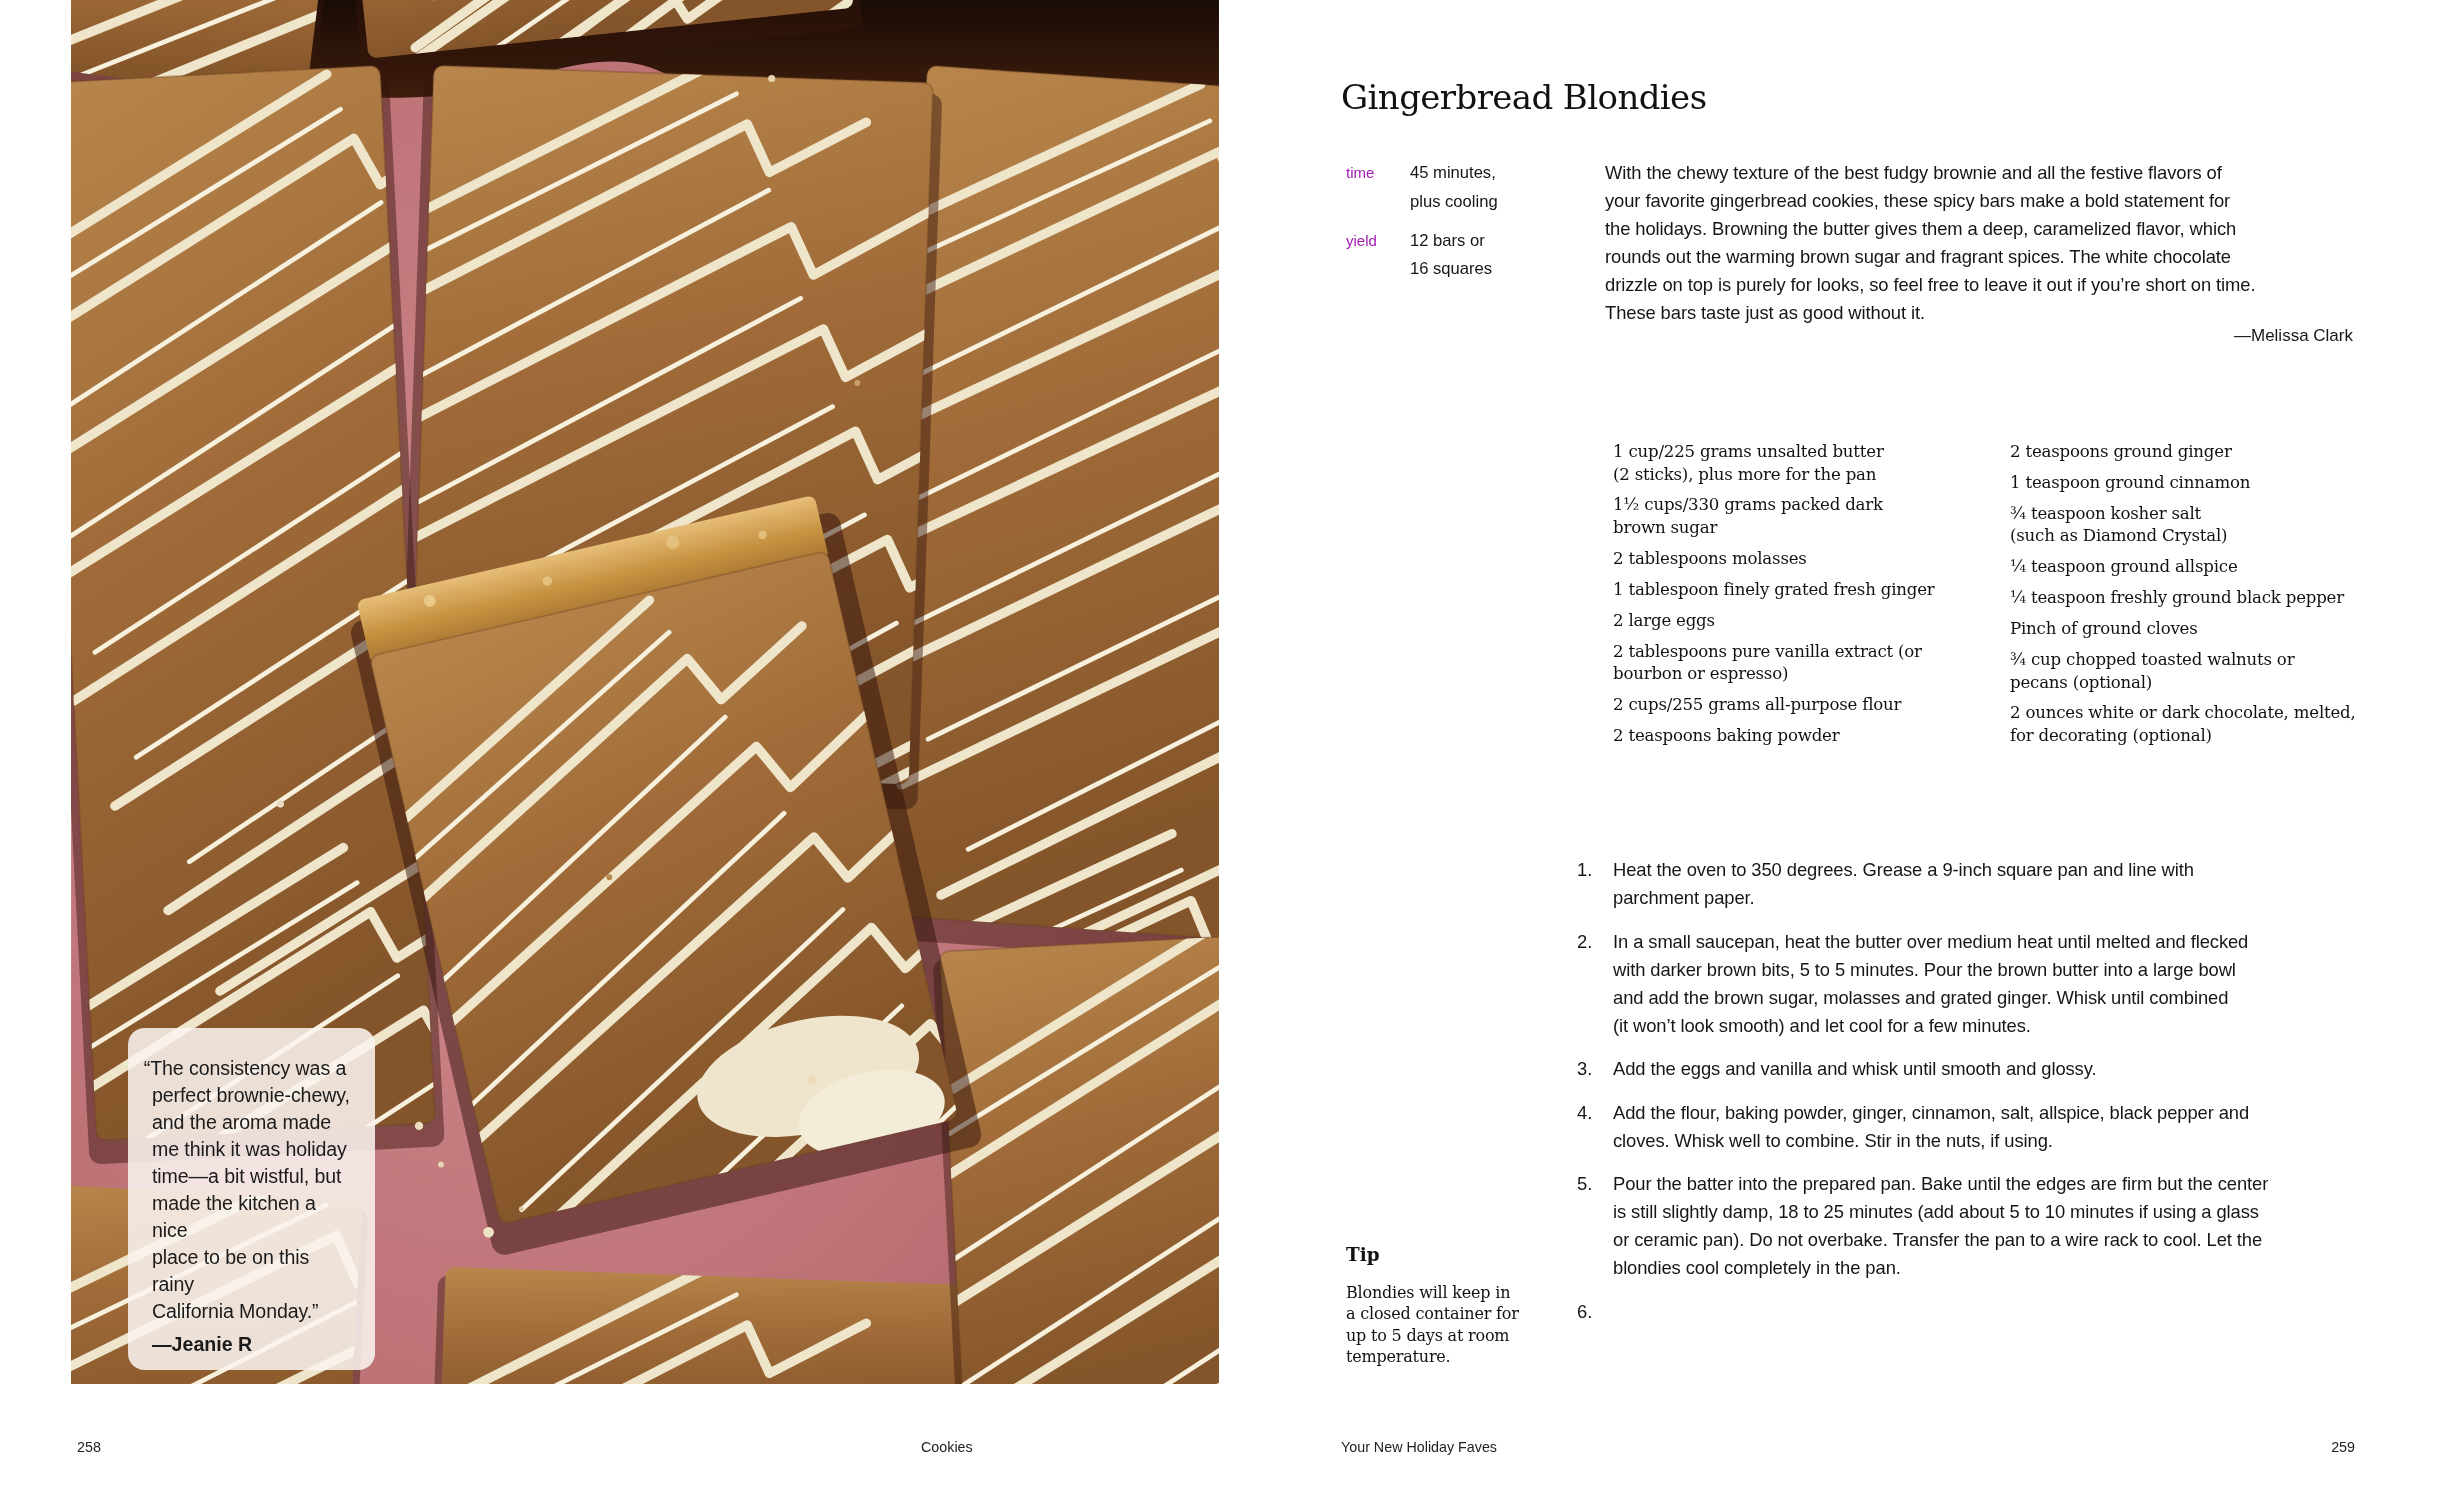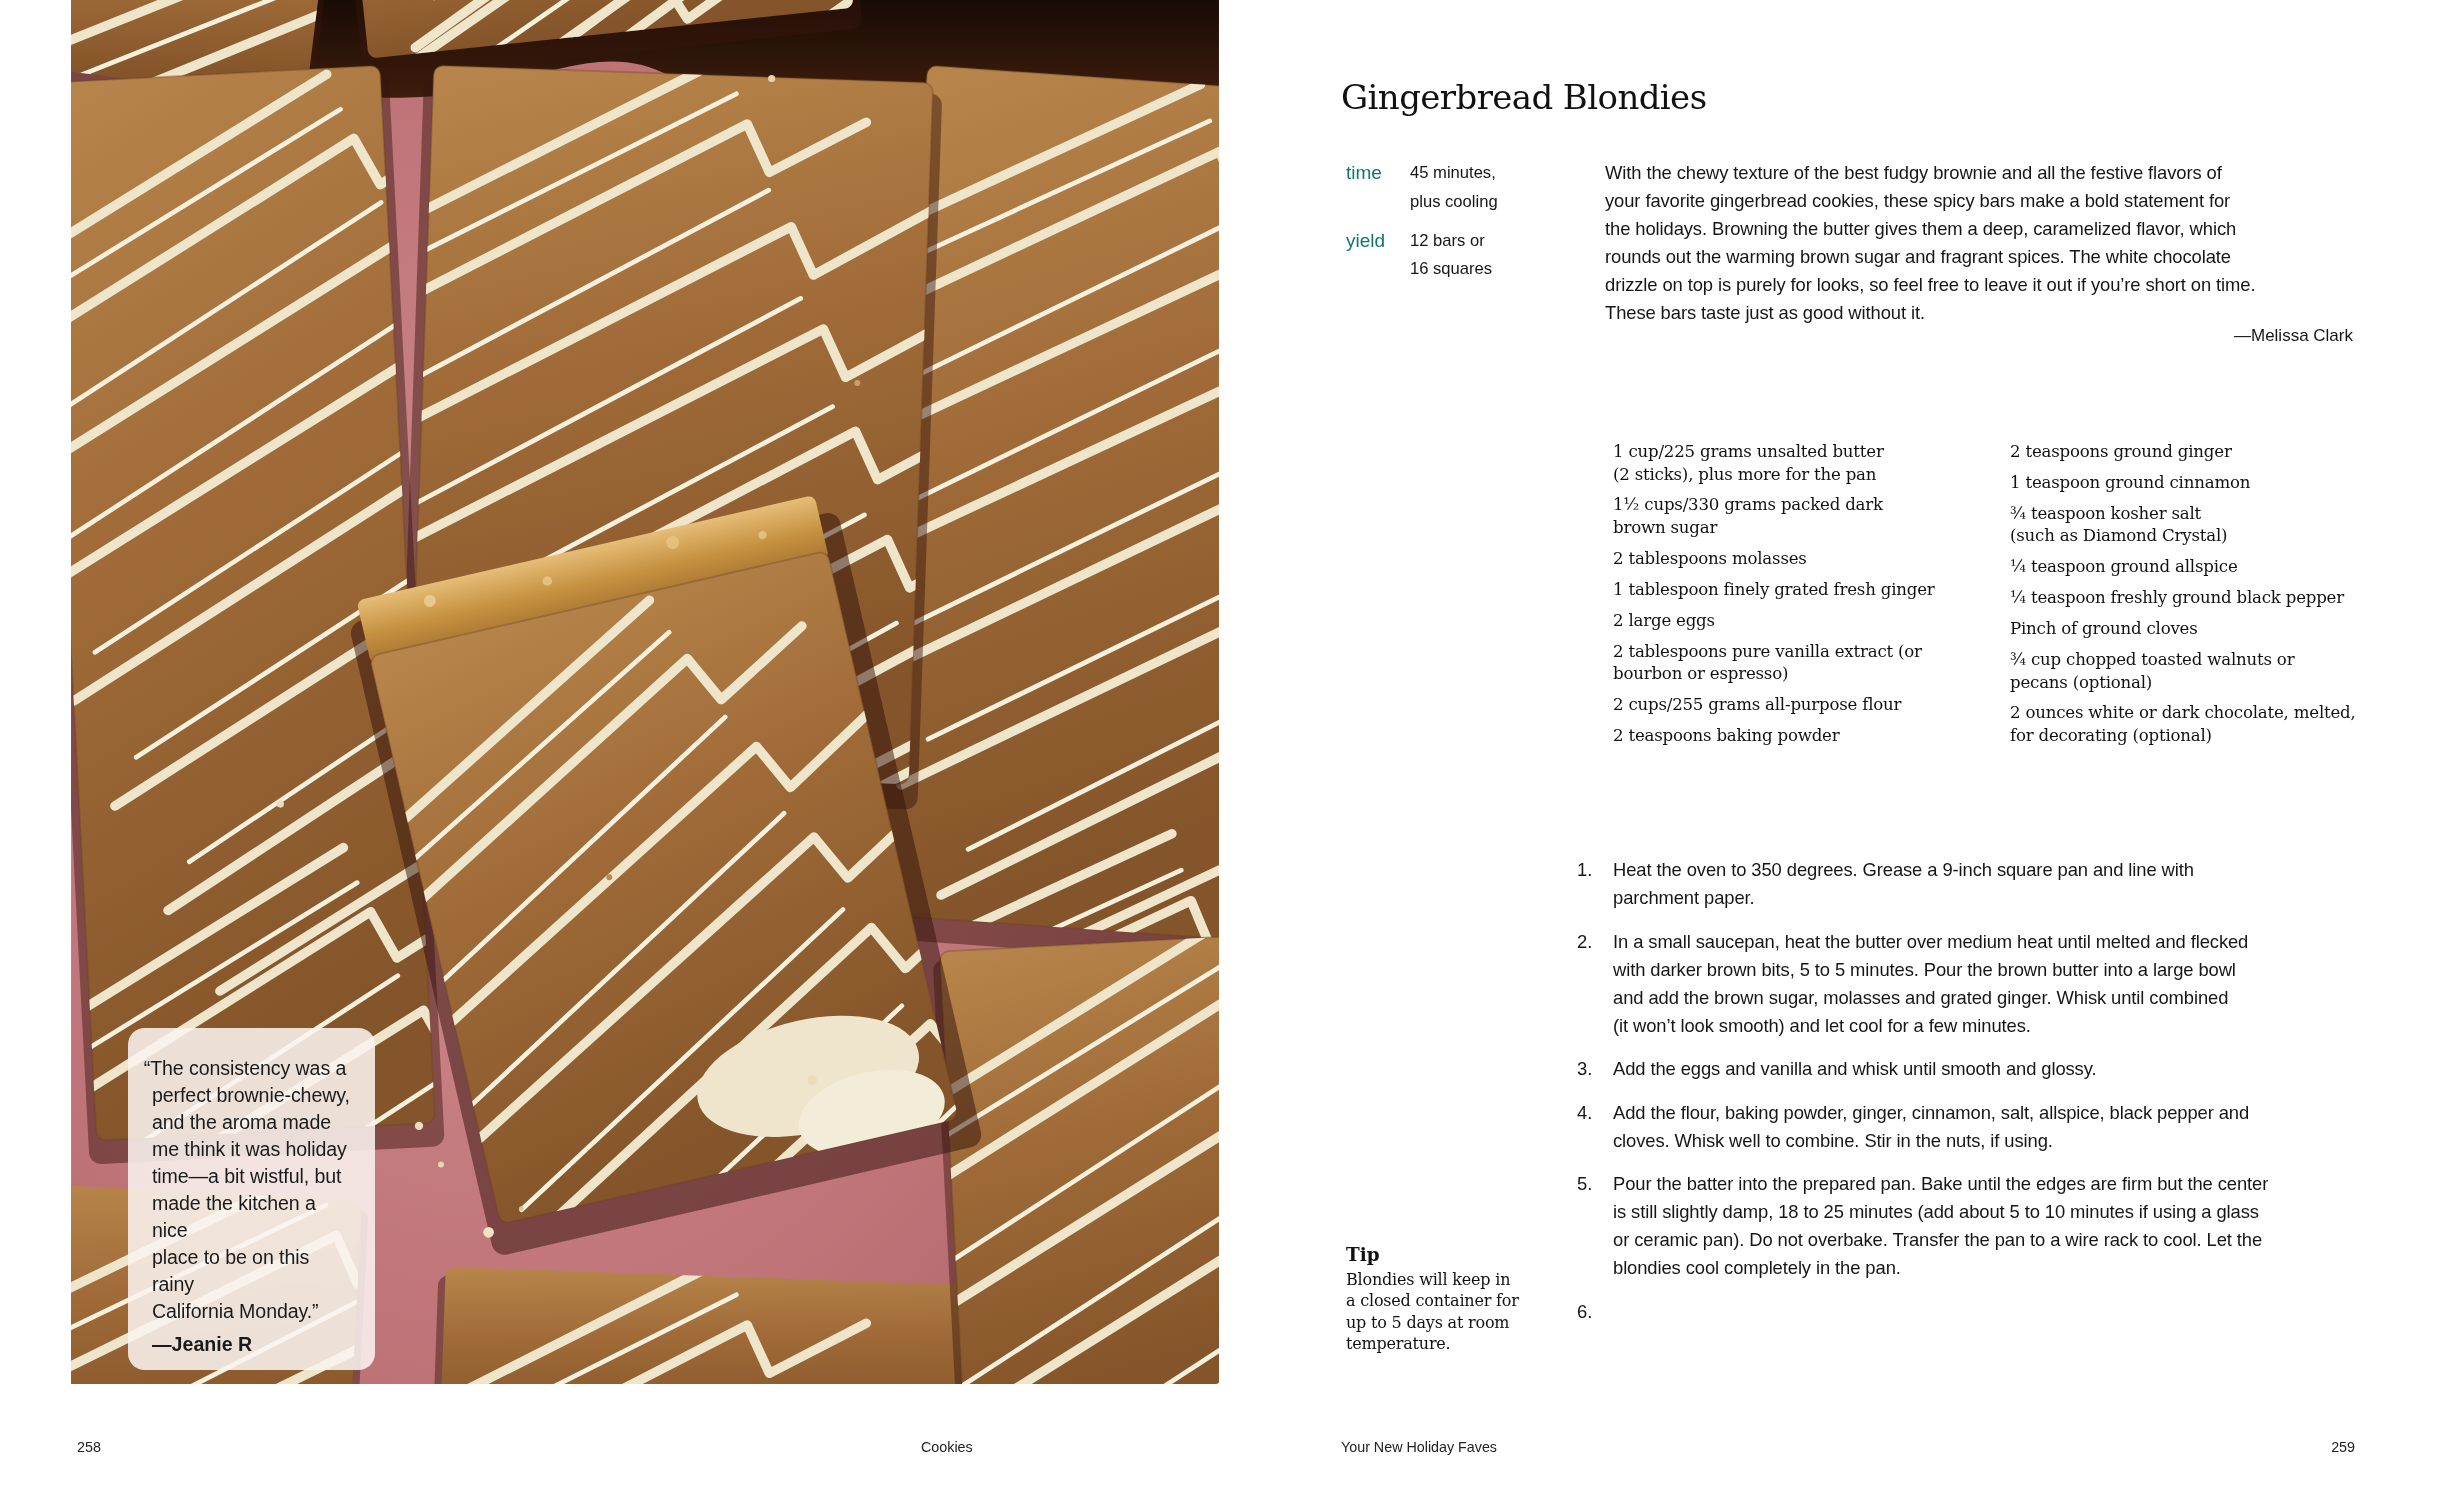--- a/index.html
+++ b/index.html
@@ -23,21 +23,21 @@
   }
   .quote-attr{font-size:19.6px;line-height:27px;font-weight:bold;margin-top:6px;}
   
   .page-title{
     left:1341px;top:76px;width:832px;
     font-family:"DejaVu Serif",serif;font-size:34px;line-height:42px;
     letter-spacing:-0.6px;color:#111;
   }
   .meta{left:1346px;top:159px;width:250px;}
   .meta-row{display:flex;margin-bottom:10.7px;}
-  .meta-label{width:64px;font-size:19px;line-height:28.5px;color:#0f766e;}
+  .meta-label{width:64px;font-size:15px;line-height:28.5px;color:#a21caf;}
   .meta-value{font-size:16.6px;line-height:28.5px;white-space:pre-line;color:#161616;}
   .intro{
     left:1605px;top:159px;width:750px;
     font-size:18.4px;line-height:28px;white-space:pre-line;color:#161616;
     letter-spacing:-0.1px;
   }
   .byline{left:1605px;top:326px;width:748px;text-align:right;font-size:17px;color:#161616;}
   .ing-col{top:441px;font-family:"DejaVu Serif",serif;}
   .ing-col ul{list-style:none;margin:0;padding:0;}
   .ing-col li{
@@ -45,21 +45,21 @@
     margin-bottom:8.3px;letter-spacing:-0.2px;
   }
   .ing-1{left:1613px;width:392px;}
   .ing-2{left:2010px;width:392px;}
   .steps{left:1577px;top:856px;width:780px;}
   .steps ol{list-style:none;margin:0;padding:0;}
   .steps li{display:flex;margin-bottom:15.5px;}
   .step-num{width:36px;flex:0 0 36px;font-size:18.4px;line-height:28px;color:#161616;}
   .step-text{font-size:18.4px;line-height:28px;white-space:pre-line;color:#161616;letter-spacing:-0.1px;}
   .tip{left:1346px;top:1244px;width:214px;font-family:"DejaVu Serif",serif;}
-  .tip-heading{font-size:18.4px;font-weight:bold;color:#111;margin-bottom:4px;}
+  .tip-heading{font-size:18.4px;font-weight:bold;color:#111;margin-bottom:17px;}
   .tip-body{font-size:16px;line-height:21.4px;white-space:pre-line;color:#111;letter-spacing:-0.2px;}
   .footer{font-size:14.3px;color:#222;top:1439px;}
   .pn-left{left:77px;}
   .sec-left{left:921px;width:100px;text-align:left;}
   .sec-right{left:1341px;}
   .pn-right{left:2306px;width:49px;text-align:right;}
 </style>
 </head>
 <body>
 

